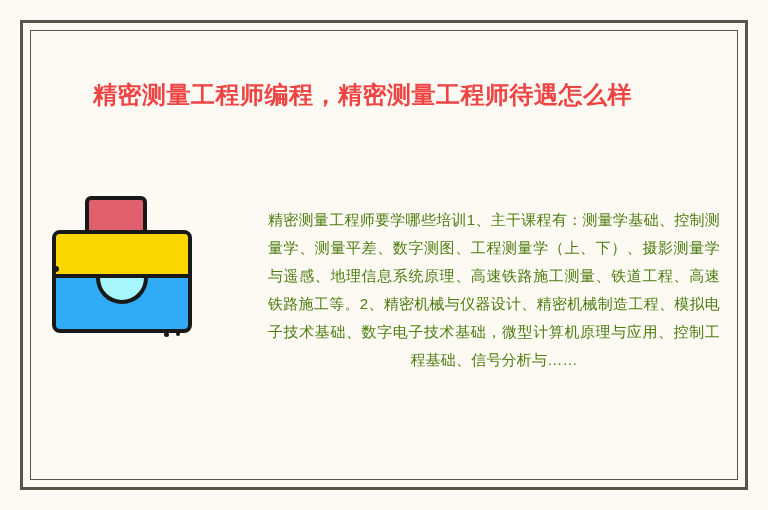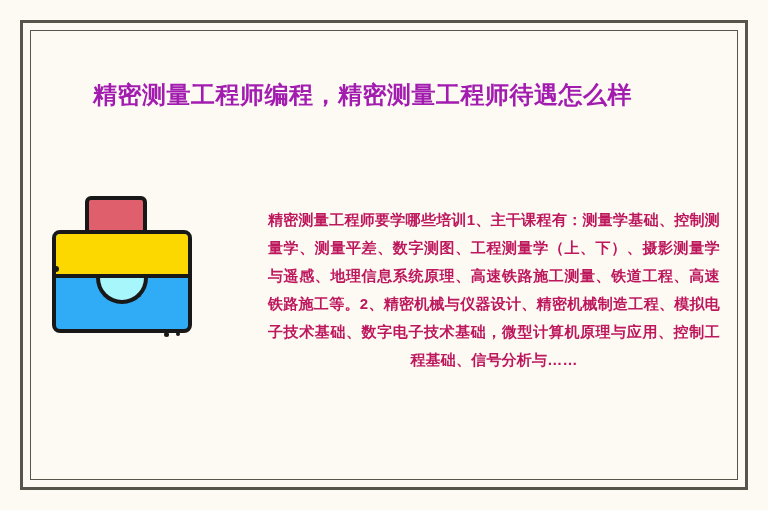--- a/index.html
+++ b/index.html
@@ -46,21 +46,21 @@
   }
 
   
   .title {
     position: absolute;
     left: 93px;
     top: 79px;
     width: 600px;
     font-size: 24px;
     font-weight: bold;
-    color: #a21caf;
+    color: #ef4444;
     letter-spacing: 0.5px;
     line-height: 1.3;
     white-space: nowrap;
   }
 
   
   .illustration {
     position: absolute;
     left: 52px;
     top: 196px;
@@ -122,22 +122,22 @@
   .dot-btm-a  { left: 112px; top: 136px; width: 5px; height: 5px; }
   .dot-btm-b  { left: 124px; top: 136px; width: 4px; height: 4px; }
 
   
   .body-copy {
     position: absolute;
     left: 268px;
     top: 206px;
     width: 452px;
     font-size: 15px;
-    font-weight: bold;
-    color: #be185d;
+    font-weight: normal;
+    color: #4d7c0f;
     line-height: 28px;
     text-align: justify;
     text-align-last: center;
     letter-spacing: 0.2px;
   }
 </style>
 </head>
 <body>
 
 <div class="page">

